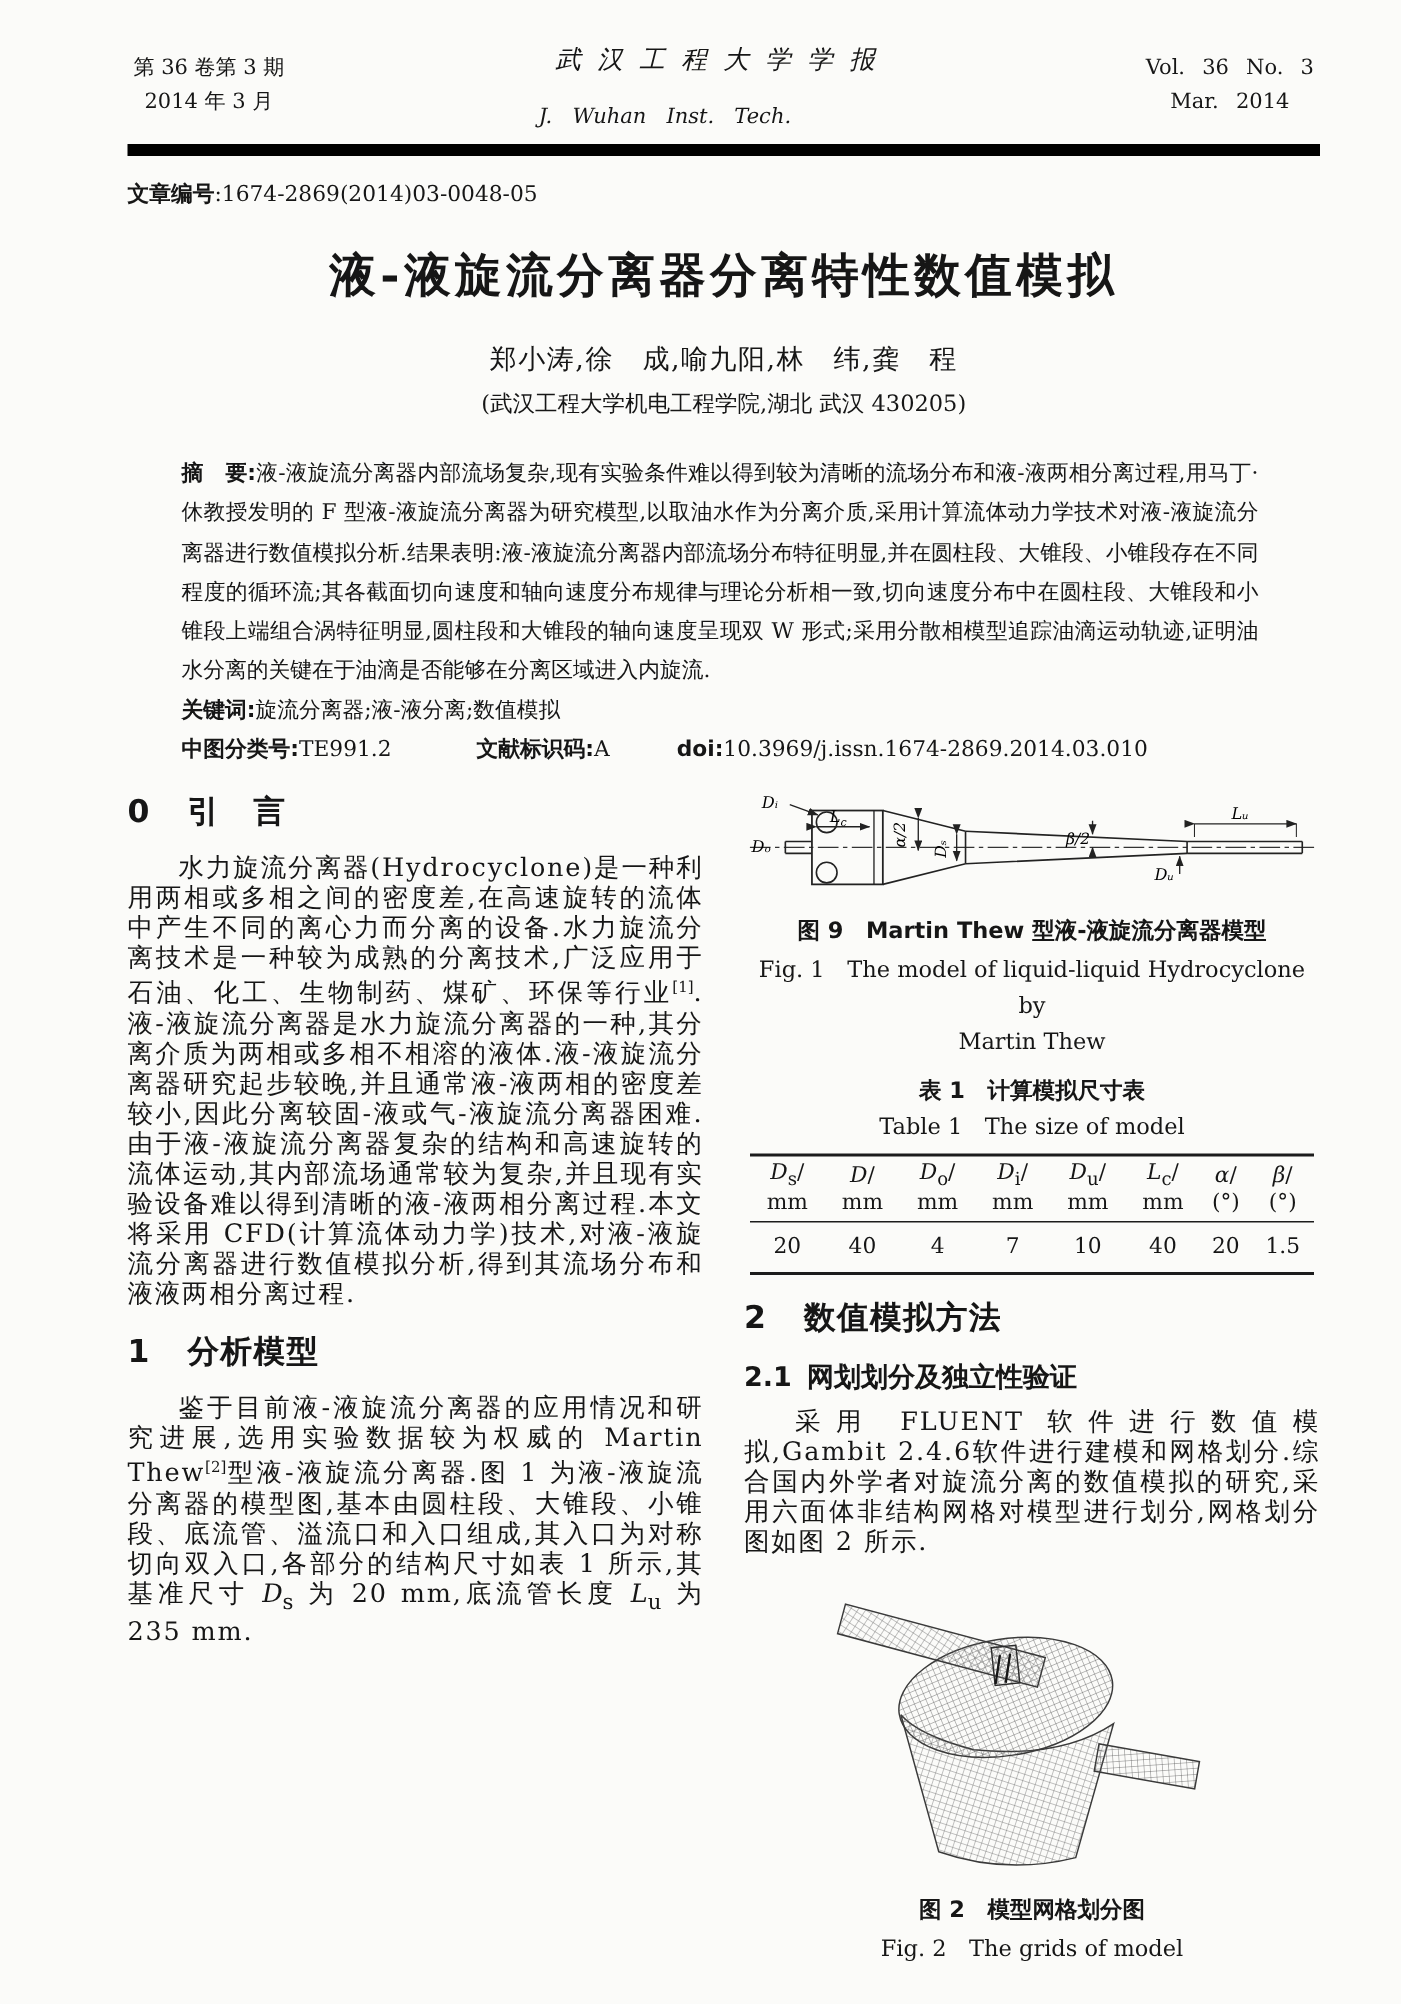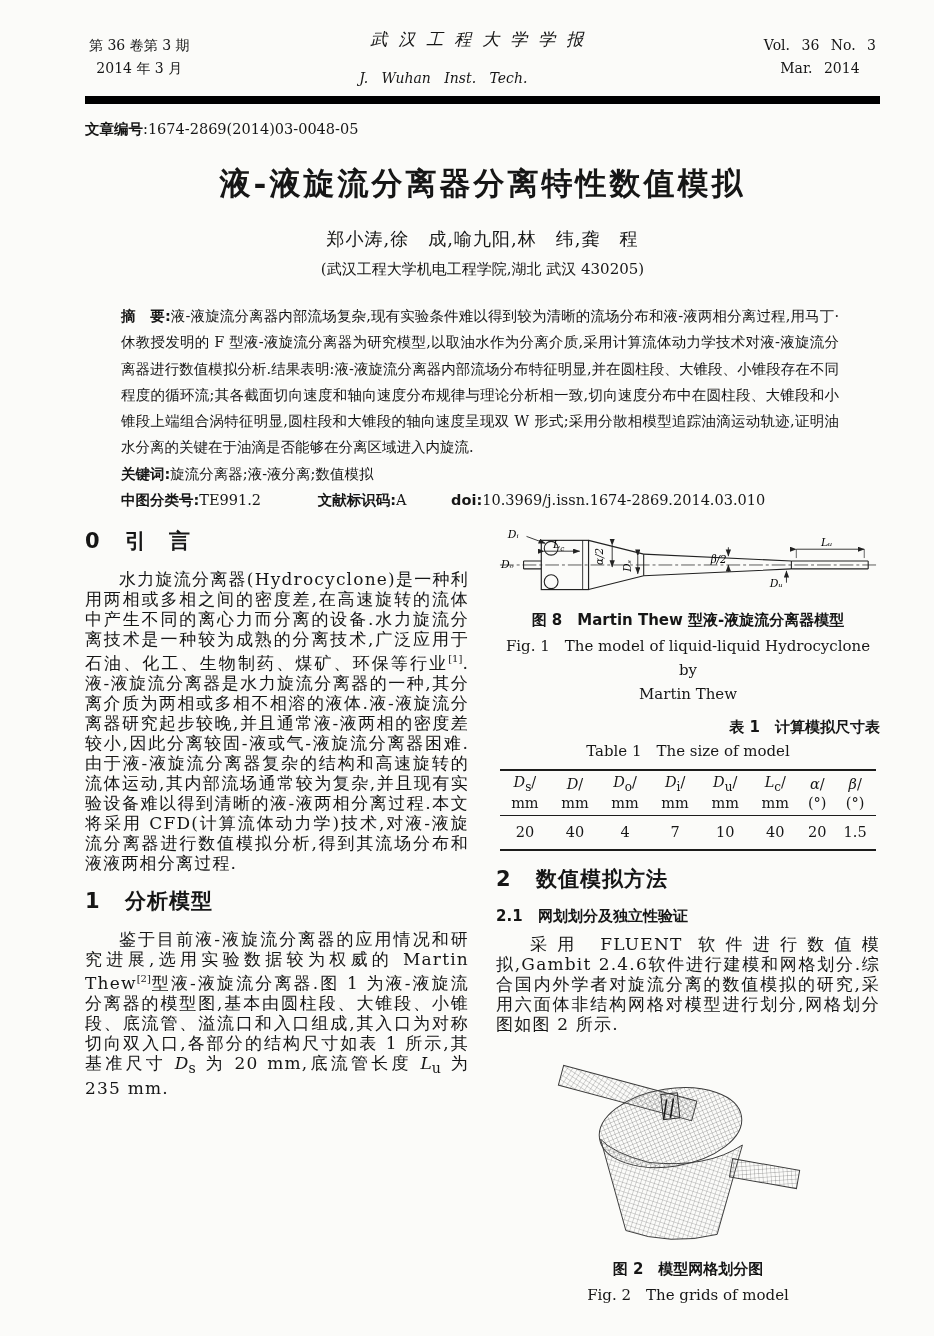--- a/index.html
+++ b/index.html
@@ -35,35 +35,35 @@
   .clc-line span.gap2{margin-right:40px;}
 
   
   .columns{display:flex;gap:27px;margin-top:12px;}
   .col{width:384px;flex:0 0 384px;}
   .h-sec{font-family:"DejaVu Sans","Liberation Sans",sans-serif;font-weight:bold;
     font-size:21px;margin:14px 0 14px 0;letter-spacing:1px;}
   .h-sec .num{display:inline-block;min-width:40px;}
   .h-sec.first{margin-top:2px;}
   .h-sub{font-family:"DejaVu Sans","Liberation Sans",sans-serif;font-weight:bold;
-    font-size:15px;margin:12px 0 8px 0;}
+    font-size:18px;margin:12px 0 8px 0;}
   .h-sub .num{display:inline-block;min-width:42px;}
   .body-par{font-size:17px;line-height:20px;text-align:justify;text-indent:2em;
     letter-spacing:1.2px;margin:0;}
   .body-par sup{font-size:10px;letter-spacing:0;}
   .body-par i{letter-spacing:0;}
 
   
   .fig1-wrap{margin-top:2px;}
   .cap-cn{text-align:center;font-family:"DejaVu Sans","Liberation Sans",sans-serif;
     font-weight:bold;font-size:15px;margin-top:8px;}
   .cap-en{text-align:center;font-size:15px;line-height:24px;margin-top:4px;}
 
   
-  .tbl-title-cn{text-align:right;font-family:"DejaVu Sans","Liberation Sans",sans-serif;
+  .tbl-title-cn{text-align:center;font-family:"DejaVu Sans","Liberation Sans",sans-serif;
     font-weight:bold;font-size:15px;margin-top:12px;}
   .tbl-title-en{text-align:center;font-size:15px;margin-top:5px;}
   table.dims{width:98%;margin:8px auto 0 auto;border-collapse:collapse;font-size:14.5px;
     text-align:center;border-top:2px solid #1c1c1c;border-bottom:2px solid #1c1c1c;}
   table.dims th{font-weight:normal;padding:3px 0 0 0;}
   table.dims tr.units th{padding:1px 0 4px 0;border-bottom:1.2px solid #1c1c1c;}
   table.dims td{padding:8px 0 9px 0;}
   table.dims .sym i{font-family:"DejaVu Serif","Liberation Serif",serif;}
 
   .fig2-wrap{text-align:center;margin-top:10px;}
@@ -166,21 +166,21 @@
           <line x1="305" y1="22" x2="374" y2="22" stroke="#222" stroke-width="0.9" marker-start="url(#arE)" marker-end="url(#arE)"></line>
           <line x1="305" y1="22" x2="305" y2="31" stroke="#222" stroke-width="0.7"></line>
           <line x1="374" y1="22" x2="374" y2="31" stroke="#222" stroke-width="0.7"></line>
           <text x="330" y="19" font-size="11" font-style="italic">Lᵤ</text>
 
           <text x="12" y="11" font-size="11" font-style="italic">Dᵢ</text>
           <line x1="31" y1="9" x2="50" y2="16" stroke="#222" stroke-width="0.9" marker-end="url(#arE)"></line>
 
           <text x="5" y="41" font-size="11" font-style="italic">Dₒ</text>
         </svg>
-        <div class="cap-cn">图 8　Martin Thew 型液-液旋流分离器模型</div>
+        <div class="cap-cn">图 9　Martin Thew 型液-液旋流分离器模型</div>
         <div class="cap-en">
           <div>Fig. 1　The model of liquid-liquid Hydrocyclone by</div>
           <div>Martin Thew</div>
         </div>
       </div>
 
       <div class="tbl-title-cn">表 1　计算模拟尺寸表</div>
       <div class="tbl-title-en">Table 1　The size of model</div>
       <table class="dims">
         <thead>

